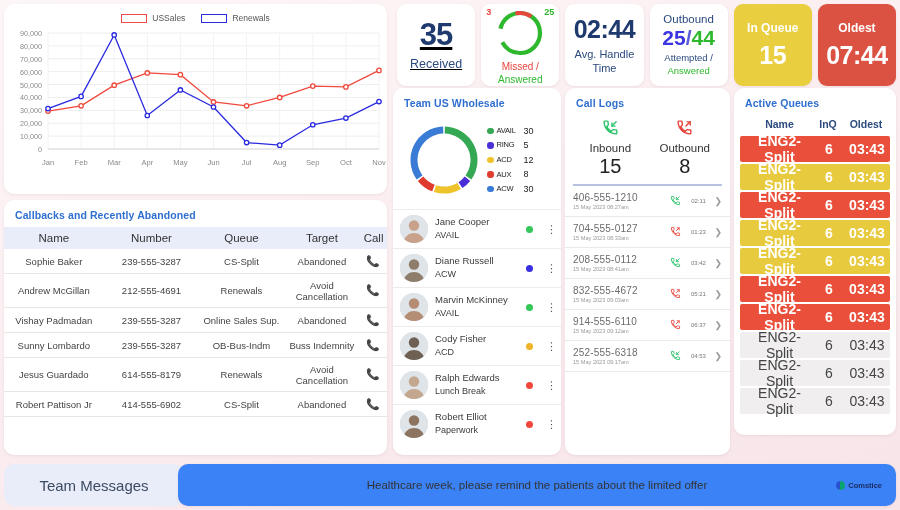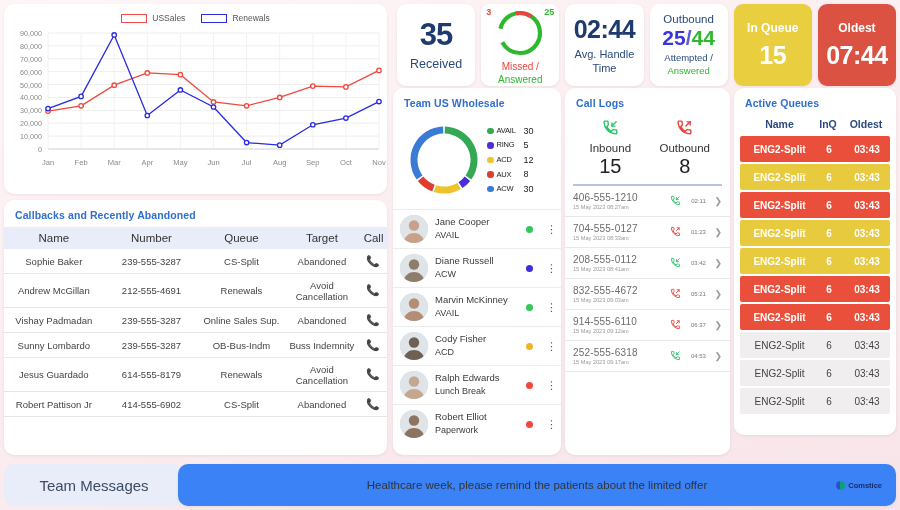--- a/index.html
+++ b/index.html
@@ -84,21 +84,21 @@
   .log { display:flex; align-items:center; padding:6px 8px; border-bottom:1px solid #e9e9e9; gap:5px;}
   .log-l { flex:1; }
   .log-num { font-size:10px; color:#6b6b6b; letter-spacing:.2px;}
   .log-dt { font-size:5.6px; color:#9a9a9a; margin-top:1px;}
   .log-ic { font-size:10px; width:14px; text-align:center;}
   .log-dur { font-size:6px; color:#777; width:22px; text-align:center;}
   .chev { color:#999; font-size:9px; }
 
   
   .q-head { display:flex; padding:3px 7px 6px; font-size:10.5px; color:#2b4a7e; font-weight:600;}
-  .q-row { display:flex; align-items:center; height:26px; margin:0 6px 2px; border-radius:2px; font-size:10px;justify-content:center; }
+  .q-row { display:flex; align-items:center; height:26px; margin:0 6px 2px; border-radius:2px; font-size:14px;justify-content:center; }
   .q-row.red { background:#ea4f3c; color:#fff; font-weight:600; }
   .q-row.yel { background:#e8ca3e; color:#fff; font-weight:600; }
   .q-row.pln { background:#f0eeee; color:#444; }
   .c-name { flex:1; padding-left:5px; text-align:center;}
   .c-inq  { width:30px; text-align:center; }
   .c-old  { width:46px; text-align:center; }
 
   
   .msg-in { display:flex; height:42px; align-items:stretch; }
   .msg-lbl { width:180px; background:#e9edfa; border-radius:10px; display:flex; align-items:center; justify-content:center;
@@ -111,21 +111,21 @@
 </style>
 </head>
 <body>
 
 <div class="page">
 
   <div class="row-top">
 
     <div class="stat card" style="flex:0 0 0;width:0;visibility:hidden"></div>
 
-    <div class="stat" style="margin-left:387px;">
+    <div class="stat" style="margin-left:387px;text-decoration:underline;">
       <div class="stat-big">35</div>
       <div class="stat-lbl">Received</div>
     </div>
 
     <div class="stat">
       <div class="corner-l">3</div>
       <div class="corner-r">25</div>
       <div class="gauge-wrap">
         <svg width="54" height="54" viewBox="0 0 54 54">
           <circle cx="27" cy="27" r="20" fill="none" stroke="#2eb82e" stroke-width="4.2" stroke-dasharray="112 14" stroke-dashoffset="28" transform="rotate(-90 27 27)"></circle>

